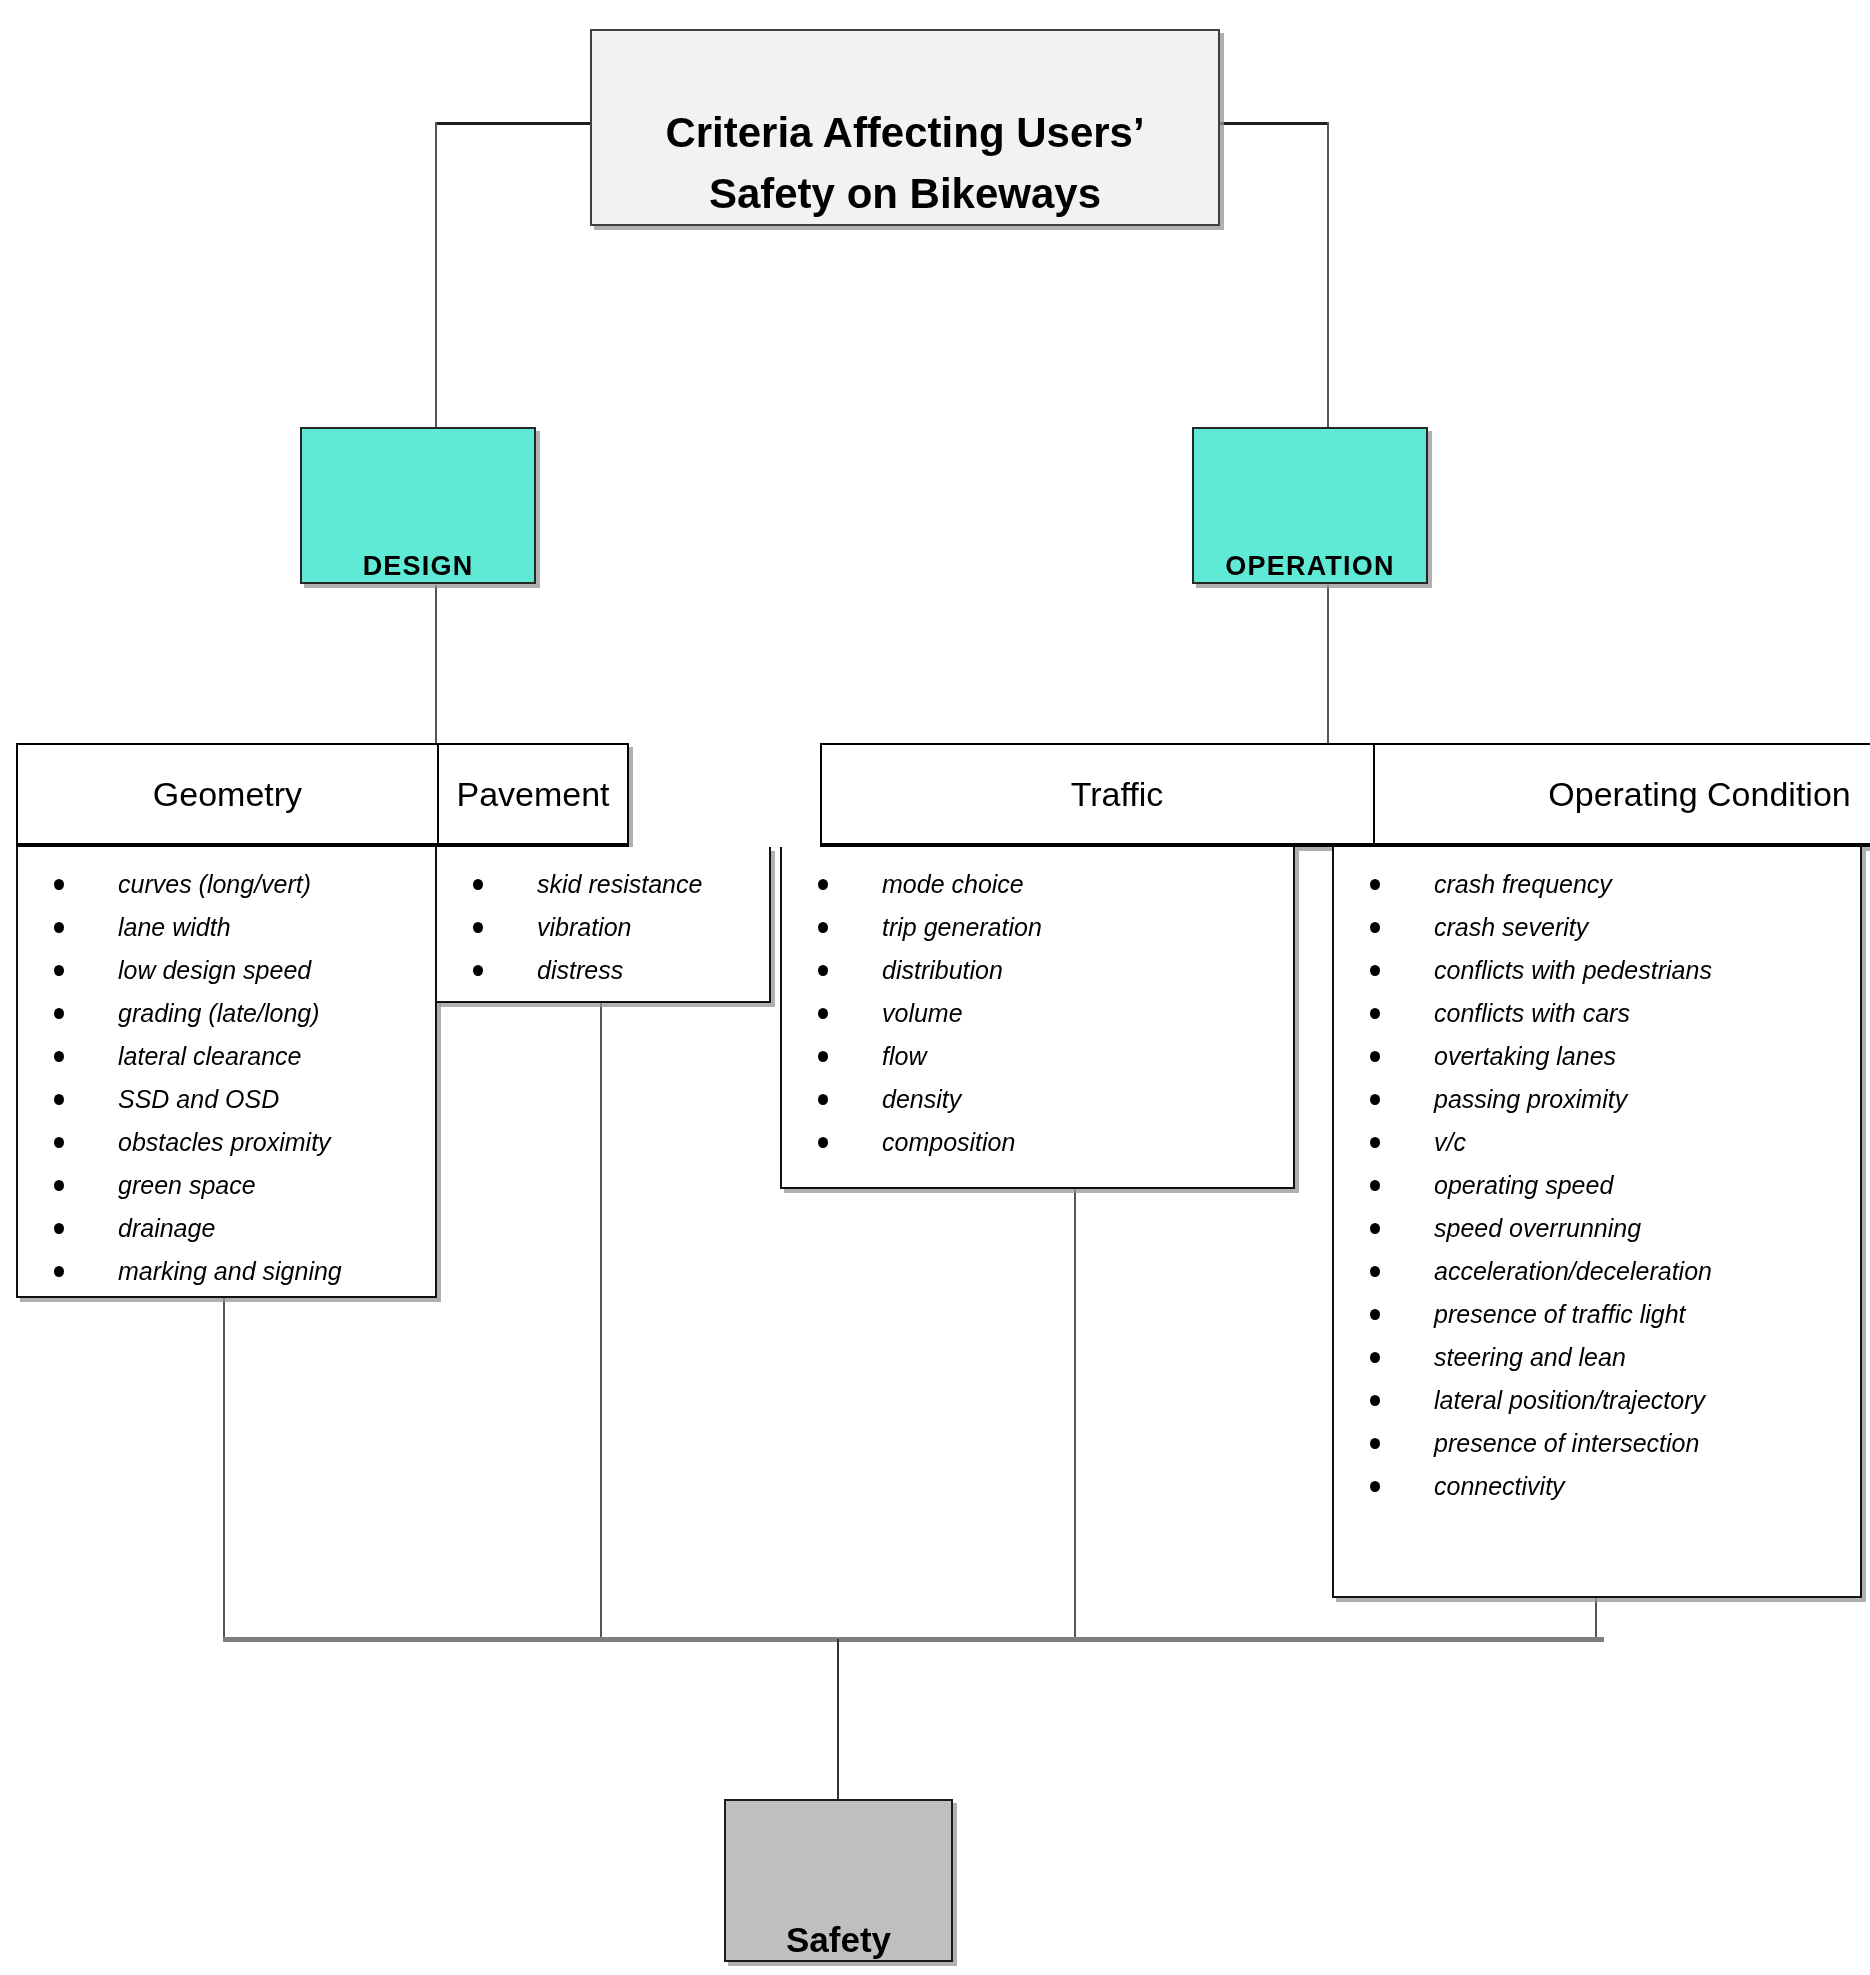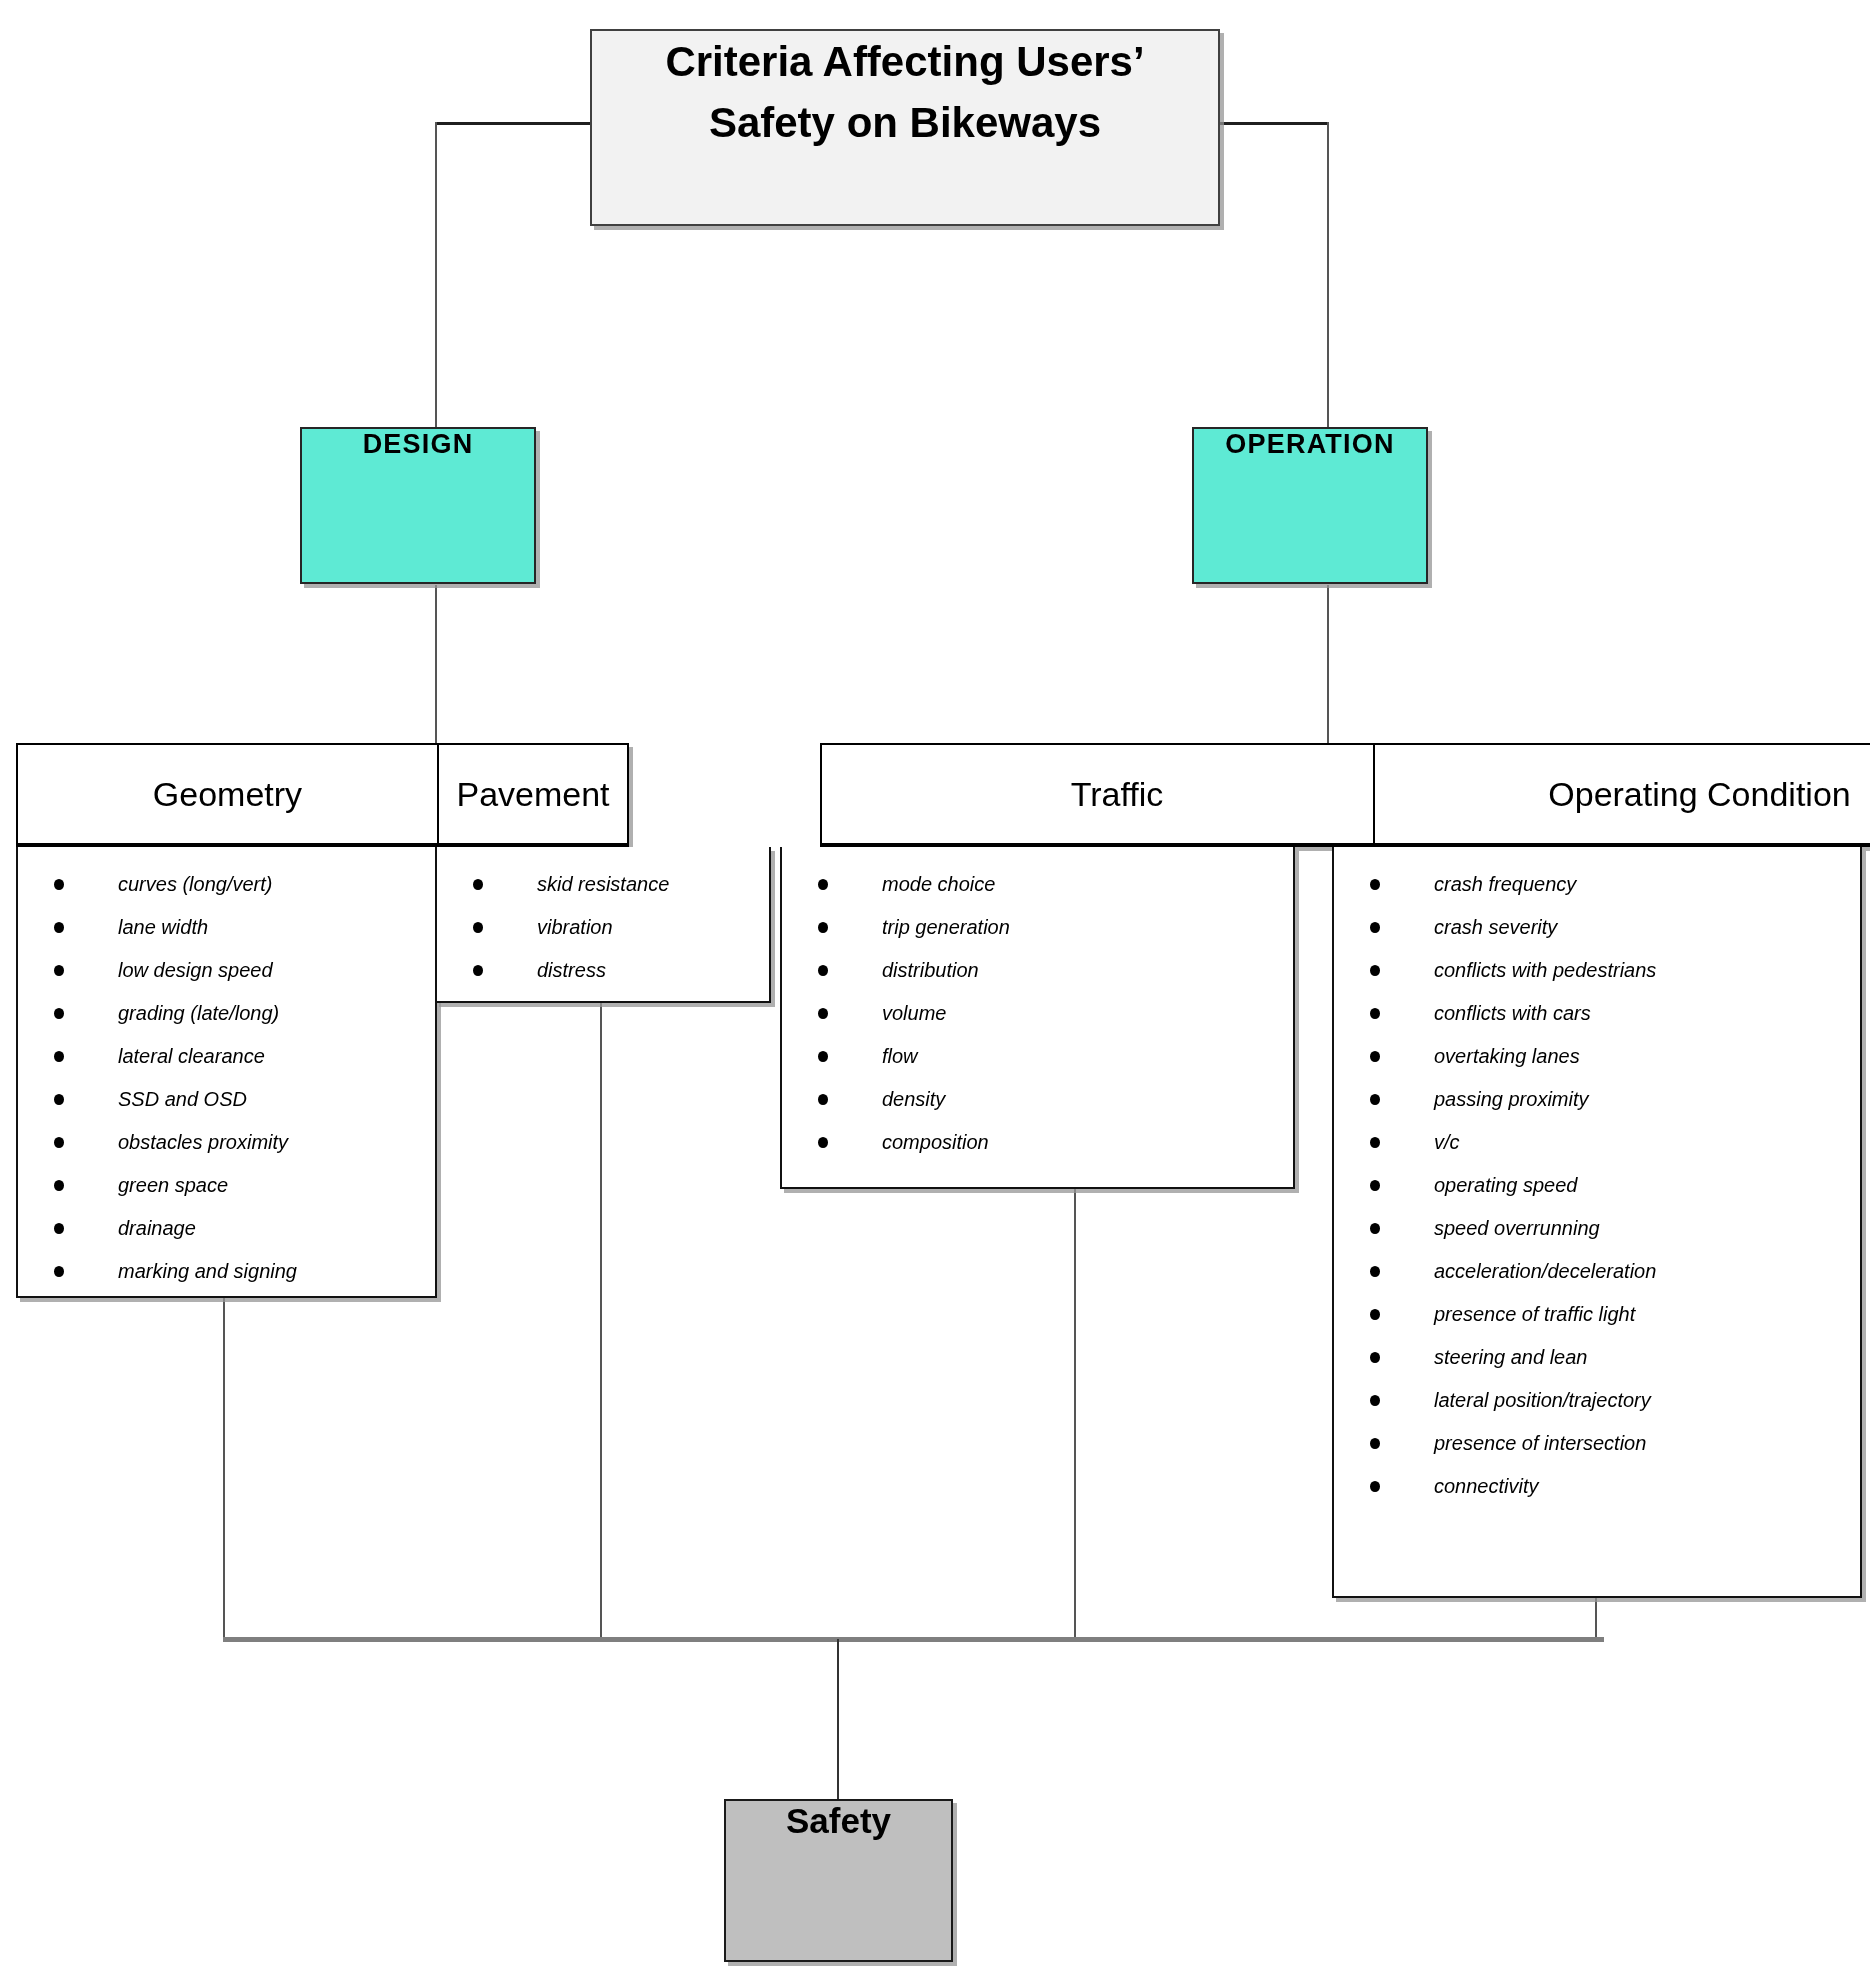--- a/index.html
+++ b/index.html
@@ -17,21 +17,21 @@
   
   .line { position: absolute; background: #4d4d4d; }
   .line.h-dark { background: #1f1f1f; height: 2.9px; }
   .line.v-thin { width: 2.3px; background: #555555; }
   .line.bus { background: #7f7f7f; height: 5.2px; }
 
   
   .box {
     position: absolute;
     display: flex;
-    align-items: flex-start;
+    align-items: flex-end;
     justify-content: center;
     text-align: center;
   }
   .shadowed { box-shadow: 4px 4px 0 rgba(150,150,150,0.75); }
 
   .title-box {
     left: 590px; top: 29px; width: 630px; height: 197px;
     background: #f2f2f2;
     border: 2.9px solid #404040;
     font-size: 42px; font-weight: bold; line-height: 61px;
@@ -88,21 +88,21 @@
 
   ul.crit-list {
     list-style: none;
     margin: 0;
     padding: 16px 9.3px 0 0;
   }
   ul.crit-list li {
     position: relative;
     line-height: 43px;
     padding-left: 100px;
-    font-size: 20px;
+    font-size: 25px;
     font-style: italic;
     white-space: nowrap;
   }
   ul.crit-list li::before {
     content: "";
     position: absolute;
     left: 36px; top: 50%;
     width: 10.4px; height: 11.6px;
     margin-top: -5.8px;
     background: #000000;

